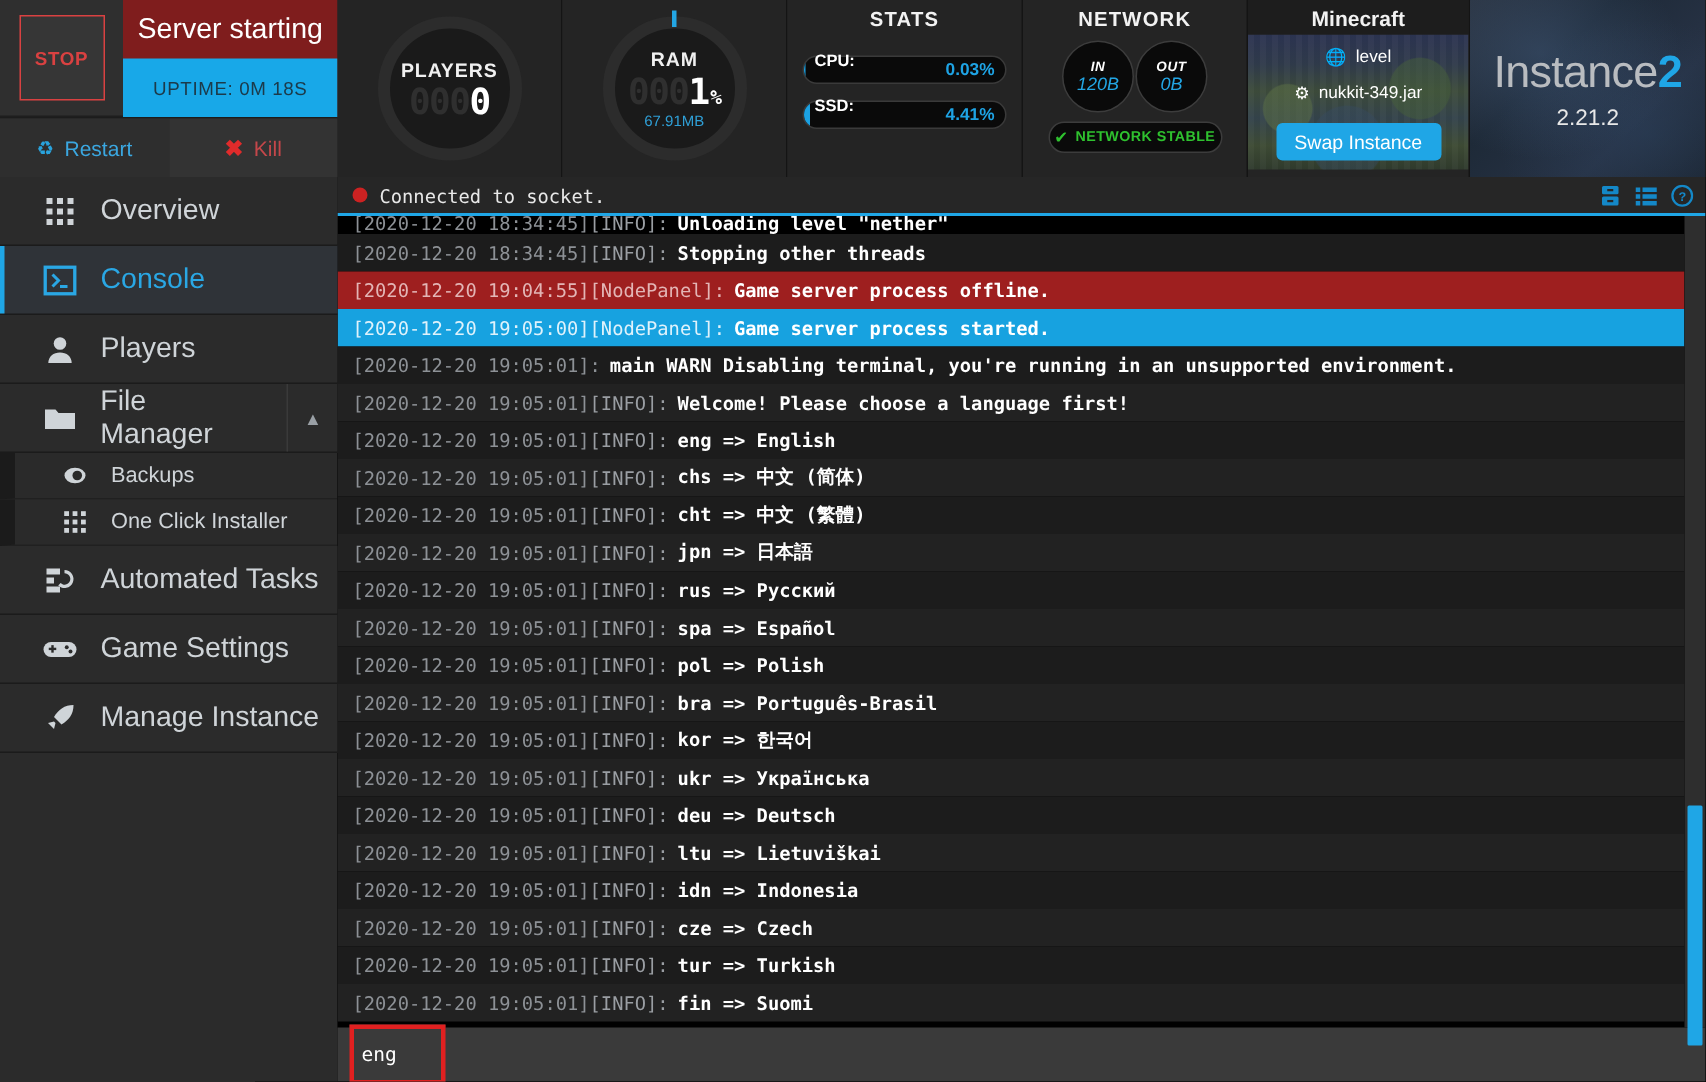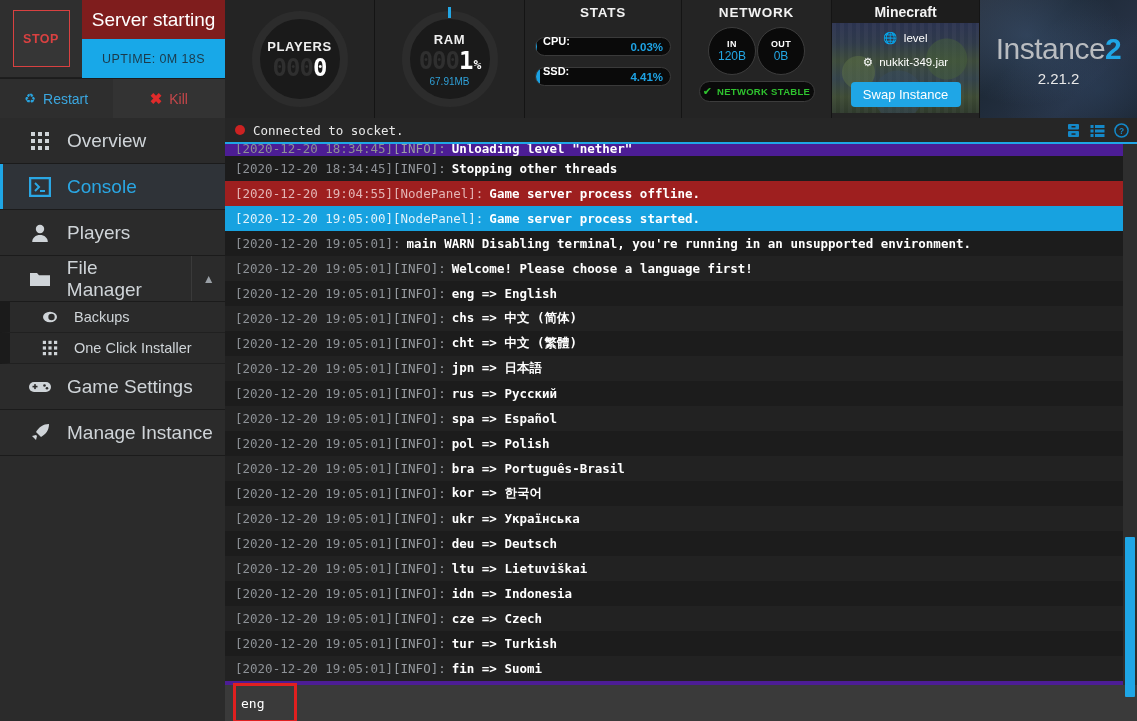--- a/index.html
+++ b/index.html
@@ -65,21 +65,21 @@
              font-weight: bold; z-index: 2; }
   .bar-track { height: 19px; margin-top: 11px; border-radius: 10px; background: #0a0a0a;
                border: 1px solid #3a3a3a; position: relative; overflow: hidden;
                display: flex; align-items: center; justify-content: flex-end; }
   .bar-fill { position: absolute; left: 0; top: 0; bottom: 0; background: #1ba1e2; }
   .bar-val { color: #1ea3e4; font-size: 11.5px; font-weight: bold; padding-right: 7px;
              position: relative; z-index: 2; }
 
   
   .net-panel { width: 150px; flex: 0 0 150px; padding-top: 2px; }
-  .net-circles { display: flex; justify-content: center; gap: 1px; margin-top: 1px; }
+  .net-circles { display: flex; justify-content: center; gap: 1px; margin-top: 1px; font-style: italic; }
   .net-c { width: 48px; height: 48px; border-radius: 50%; background: #0a0a0a;
            border: 1px solid #3c3c3c; display: flex; flex-direction: column;
            align-items: center; justify-content: center; }
   .net-c .nlab { color: #ffffff; font-size: 9px; font-weight: bold; letter-spacing: .4px; }
   .net-c .nval { color: #23a6e4; font-size: 12px; }
   .net-status { margin: 6px auto 0; width: 116px; height: 21px; border-radius: 11px;
                 background: #0a0a0a; border: 1px solid #3c3c3c; display: flex;
                 align-items: center; justify-content: center; gap: 5px; }
   .net-status .chk { color: #2fc22f; font-size: 11px; }
   .net-status .ntxt { color: #2fc22f; font-size: 9.5px; font-weight: bold; letter-spacing: .3px; }
@@ -141,21 +141,21 @@
   .sub-item { height: 31px; display: flex; align-items: center; gap: 12px;
               padding-left: 28px; color: #cfd4d8; font-size: 14.5px; cursor: pointer;
               background: #2a2a2a; border-bottom: 1px solid #202020;
               border-left: 10px solid #1b1b1b; }
   .sub-ico { width: 24px; display: flex; align-items: center; justify-content: center;
              color: #cfd4d8; }
   .sidebar-rest { flex: 1; background: #2b2b2b; }
 
   
   .console { flex: 1; display: flex; flex-direction: column; min-width: 0;
-             background: #4c1d95; }
+             background: #000000; }
   .con-head { height: 26px; background: #262626; display: flex; align-items: center;
               padding: 0 8px 0 10px; border-bottom: 2px solid #1fa6e6; }
   .con-dot { width: 10px; height: 10px; border-radius: 50%; background: #cc2222;
              margin-right: 8px; }
   .con-status { color: #e8e8e8; font-size: 12.5px;
                 font-family: "DejaVu Sans Mono", monospace; }
   .con-icons { margin-left: auto; display: flex; gap: 9px; align-items: center; }
   .con-icons .ci { color: #1488c8; cursor: pointer; display: flex; }
 
   .log-wrap { flex: 1; display: flex; min-height: 0; }
@@ -375,20 +375,33 @@
             <rect x="1" y="15" width="4" height="4"></rect>
                 <rect x="8" y="15" width="4" height="4"></rect>
                 <rect x="15" y="15" width="4" height="4"></rect>
           </g>
             </svg>
         </span>
         <span>One Click Installer</span>
       </div>
     </div>
 
+    <div class="nav-item">
+      <span class="nav-ico">
+        <svg width="22" height="20" viewBox="0 0 22 20">
+            <g fill="currentColor">
+          <path d="M2 2h9v4H2z"></path>
+              <path d="M2 8h5v4H2z"></path>
+              <path d="M2 14h9v4H2z"></path>
+          <path d="M14 3a6 6 0 1 1-4.2 10.3l1.6-1.6A3.8 3.8 0 1 0 14 5.2z"></path>
+        </g>
+          </svg>
+      </span>
+      <span>Automated Tasks</span>
+    </div>
 
     <div class="nav-item">
       <span class="nav-ico">
         <svg width="24" height="16" viewBox="0 0 24 16">
             <g fill="currentColor">
           <rect x="1" y="3" width="22" height="10" rx="5"></rect>
           <rect x="4.5" y="6.8" width="5" height="1.6" fill="#2b2b2b"></rect>
           <rect x="6.2" y="5.1" width="1.6" height="5" fill="#2b2b2b"></rect>
           <circle cx="16.5" cy="6.5" r="1.3" fill="#2b2b2b"></circle>
               <circle cx="19" cy="9.3" r="1.3" fill="#2b2b2b"></circle>

